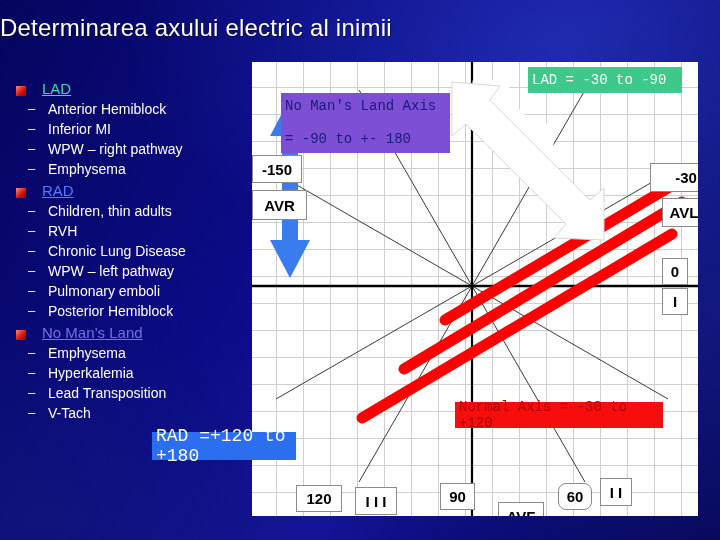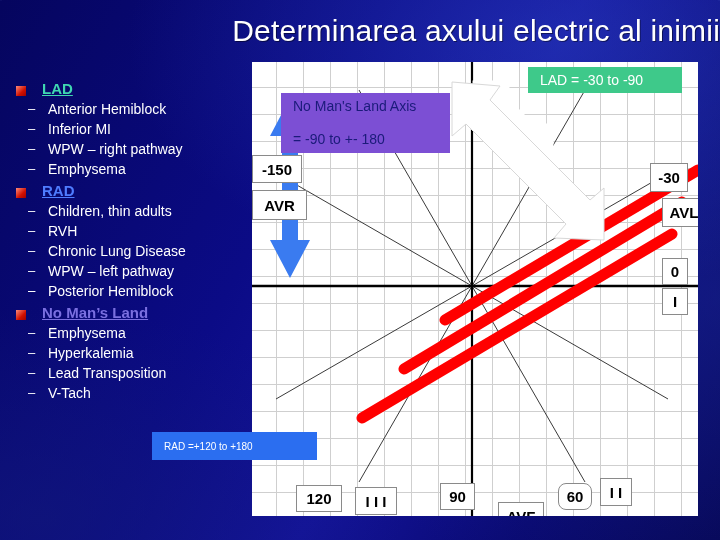--- a/index.html
+++ b/index.html
@@ -19,34 +19,34 @@
   #bg:after{
     content:"";position:absolute;inset:0;
     background:
       linear-gradient(200deg, rgba(120,150,255,.10) 0 1px, rgba(0,0,0,0) 1px 9px),
       linear-gradient(168deg, rgba(150,170,255,.07) 0 1px, rgba(0,0,0,0) 1px 14px);
     opacity:.7;
   }
 
   
   #title{
-    position:absolute;left:0;top:14px;width:720px;text-align:right;
-    color:#ffffff;font-size:30px;font-weight:400;letter-spacing:.2px;
+    position:absolute;left:0;top:14px;width:720px;text-align:left;
+    color:#ffffff;font-size:24px;font-weight:400;letter-spacing:.2px;
     font-family:"Liberation Sans",sans-serif;
     text-shadow:1px 1px 0 rgba(0,0,0,.45);
   }
 
   
   #bullets{position:absolute;left:8px;top:80px;width:248px;}
   .lvl1{position:relative;padding-left:34px;margin:0 0 1px 0;}
   .lvl1 .sq{
     position:absolute;left:8px;top:6px;width:10px;height:10px;
     background:linear-gradient(135deg,#ff8a7a,#d01000 60%,#a00000);
   }
-  .lvl1 .hd{font-size:15px;font-weight:bold;text-decoration:underline;line-height:17px;margin-top:14px;}
+  .lvl1 .hd{font-size:15px;font-weight:normal;text-decoration:underline;line-height:17px;margin-top:14px;}
   .sub{position:relative;padding-left:40px;margin:0;line-height:19px;}
   .sub .dash{position:absolute;left:20px;top:0;color:#ffffff;font-size:13px;}
   .sub .txt{color:#ffffff;font-size:14px;}
 
   
   #chart{
     position:absolute;left:252px;top:62px;width:446px;height:454px;
     background:#ffffff;overflow:hidden;
   }
   #grid{position:absolute;inset:0;
@@ -59,22 +59,22 @@
   #svg{position:absolute;inset:0;}
 
   .lbl{
     position:absolute;background:#ffffff;border:1px solid #8a8a8a;
     color:#000000;font-weight:bold;font-size:15px;
     display:flex;align-items:center;justify-content:center;
     font-family:Liberation Sans, sans-serif;line-height:1;
   }
   .cbox{
     position:absolute;display:flex;flex-direction:column;justify-content:center;
-    font-family:Liberation Sans, sans-serif;font-size:14px;
-    padding:3px 12px;box-sizing:border-box;
+    font-family:Liberation Mono, monospace;font-size:14px;
+    padding:3px 4px;box-sizing:border-box;
   }
   #box-noman{background:#7c4fd4;color:#1b1b7a;line-height:21px;}
   #box-lad{background:#3ec98a;color:#ffffff;}
   #box-normal{background:#f60d0d;color:#b00000;}
   #box-rad{background:#2b6ef0;color:#ffffff;}
 </style>
 </head>
 <body>
 
 <div id="bg"></div>
@@ -93,21 +93,21 @@
   <div class="sub"><span class="dash">–</span><span class="txt">Emphysema</span></div>
 
   <div class="lvl1" style="margin-top:3px">
     <span class="sq"></span>
     <span class="hd" style="color:#4f7cff">RAD</span>
   </div>
   <div class="sub"><span class="dash">–</span><span class="txt">Children, thin adults</span></div>
   <div class="sub"><span class="dash">–</span><span class="txt">RVH</span></div>
   <div class="sub"><span class="dash">–</span><span class="txt">Chronic Lung Disease</span></div>
   <div class="sub"><span class="dash">–</span><span class="txt">WPW – left pathway</span></div>
-  <div class="sub"><span class="dash">–</span></div>
+  <div class="sub"><span class="dash">–</span><span class="txt">Pulmonary emboli</span></div>
   <div class="sub"><span class="dash">–</span><span class="txt">Posterior Hemiblock</span></div>
 
   <div class="lvl1" style="margin-top:3px">
     <span class="sq"></span>
     <span class="hd" style="color:#7a6fe0">No Man’s Land</span>
   </div>
   <div class="sub"><span class="dash">–</span><span class="txt">Emphysema</span></div>
   <div class="sub"><span class="dash">–</span><span class="txt">Hyperkalemia</span></div>
   <div class="sub"><span class="dash">–</span><span class="txt">Lead Transposition</span></div>
   <div class="sub"><span class="dash">–</span><span class="txt">V-Tach</span></div>
@@ -147,35 +147,38 @@
       <polygon points="200,20 248,24 238,38 338,138 352,126 352,178 302,176 314,162 214,62 200,74" fill="#ffffff" stroke="#d8d8d8" stroke-width="1"></polygon>
     </g>
 
     <g fill="#3a7bf0">
       <polygon points="38,36 58,74 46,74 46,178 58,178 38,216 18,178 30,178 30,74 18,74"></polygon>
     </g>
   </svg>
 
   <div class="lbl" style="left:0px;top:93px;width:48px;height:26px;">-150</div>
   <div class="lbl" style="left:0px;top:128px;width:53px;height:28px;">AVR</div>
-  <div class="lbl" style="left:398px;top:101px;width:36px;height:27px;">-30</div>
+  <div class="lbl" style="left:398px;top:101px;width:36px;height:27px;padding-left:17px;">-30</div>
   <div class="lbl" style="left:410px;top:136px;width:42px;height:27px;">AVL</div>
   <div class="lbl" style="left:410px;top:196px;width:24px;height:25px;">0</div>
   <div class="lbl" style="left:410px;top:226px;width:24px;height:25px;">I</div>
   <div class="lbl" style="left:44px;top:423px;width:44px;height:25px;">120</div>
   <div class="lbl" style="left:103px;top:425px;width:40px;height:26px;">I I I</div>
   <div class="lbl" style="left:188px;top:421px;width:33px;height:25px;">90</div>
   <div class="lbl" style="left:226px;top:440px;width:44px;height:27px;margin-left:20px;">AVF</div>
   <div class="lbl" style="left:306px;top:421px;width:32px;height:25px;border-radius:8px;">60</div>
   <div class="lbl" style="left:348px;top:416px;width:30px;height:26px;">I I</div>
 
   <div class="cbox" id="box-noman" style="left:29px;top:31px;width:169px;height:60px;justify-content:space-between;">
     <span>No Man's Land Axis</span>
     <span>= -90 to +- 180</span>
   </div>
   <div class="cbox" id="box-lad" style="left:276px;top:5px;width:154px;height:26px;">
     <span>LAD = -30 to -90</span>
   </div>
+  <div class="cbox" id="box-normal" style="left:203px;top:340px;width:208px;height:26px;">
+    <span>Normal Axis = -30 to +120</span>
+  </div>
 </div>
 
-<div class="cbox" id="box-rad" style="left:152px;top:432px;width:165px;height:28px;font-size:10px;">
+<div class="cbox" id="box-rad" style="left:152px;top:432px;width:144px;height:28px;font-size:18px;">
   <span>RAD =+120 to +180</span>
 </div>
 
 </body></html>

